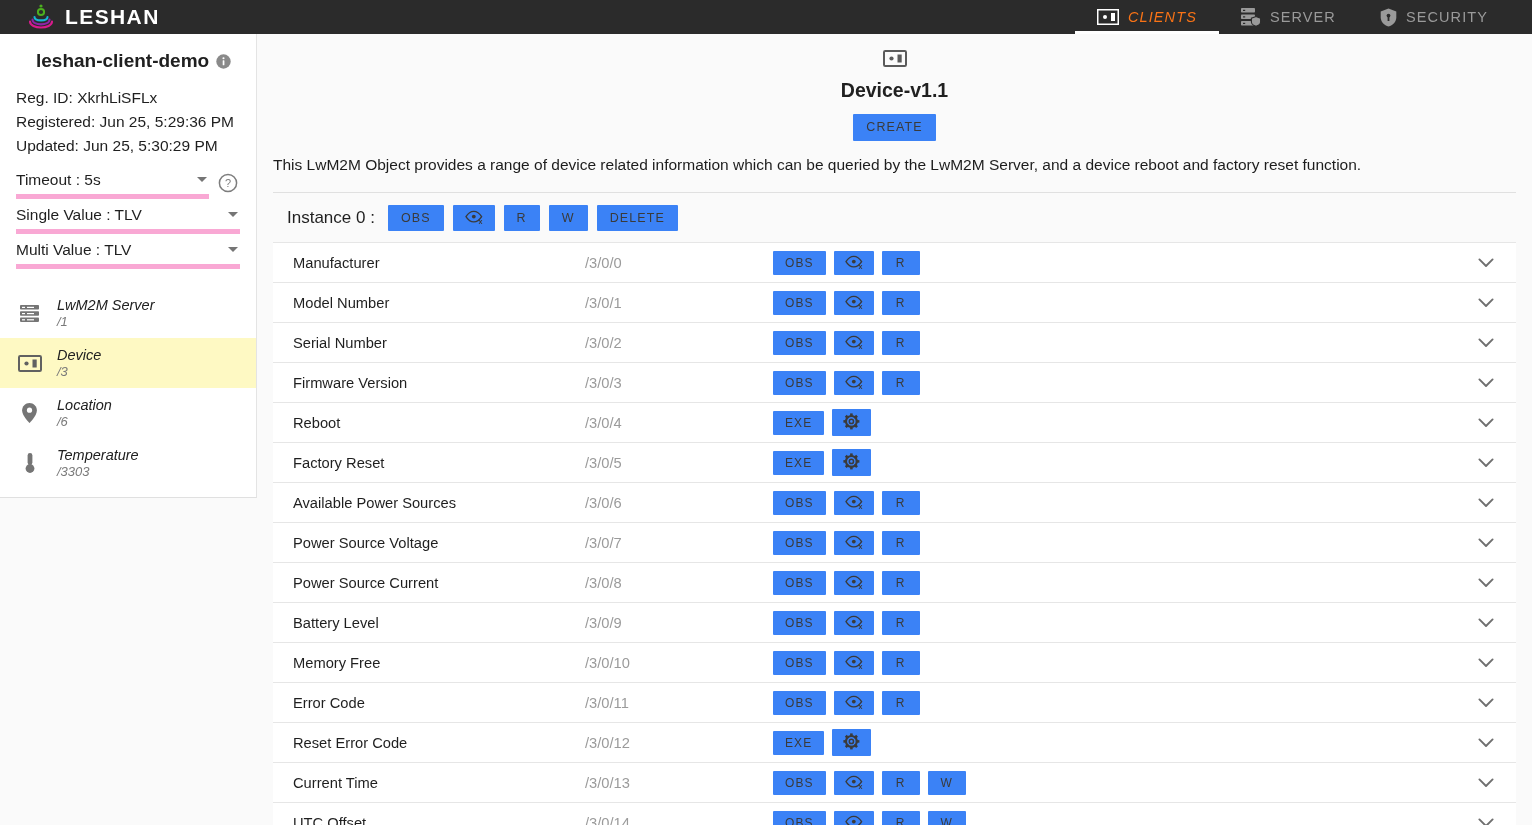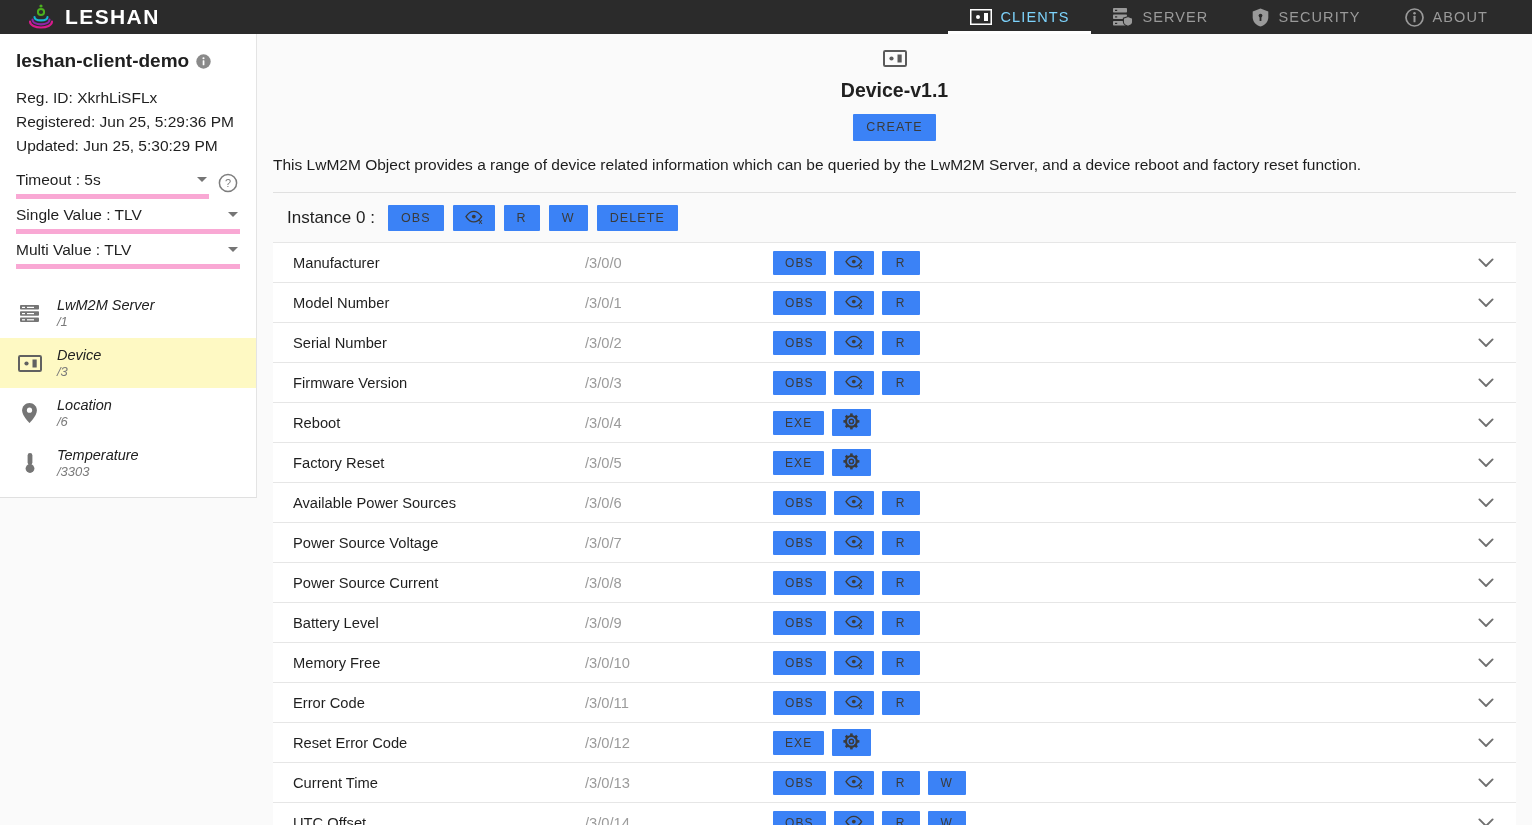--- a/index.html
+++ b/index.html
@@ -38,21 +38,21 @@
   .nav-item {
     display: flex; align-items: center; gap: 9px;
     padding: 0 22px;
     color: #9a9a9a;
     font-size: 14.5px;
     letter-spacing: 1.1px;
     cursor: pointer;
     position: relative;
   }
   .nav-item .nav-label { white-space: nowrap; }
-  .nav-item.active { color: #7dd3fc; }
+  .nav-item.active { color: #f97316; font-style: italic; }
   .nav-item.active::after {
     content: "";
     position: absolute;
     left: 0; right: 0; bottom: 0;
     height: 3px;
     background: #ffffff;
   }
   .nav-icon { display: flex; align-items: center; }
   .nav-icon svg { display: block; }
 
@@ -66,20 +66,21 @@
     background: #ffffff;
     height: 464px;
     border-right: 1px solid #e4e4e4;
     border-bottom: 1px solid #e0e0e0;
     padding-top: 0;
     position: relative;
   }
   .client-title-row {
     display: flex; align-items: center; gap: 7px;
     padding: 16px 16px 0 16px;
+    margin-left: 20px;
   }
   .client-title {
     font-size: 19px;
     font-weight: bold;
     color: #202020;
   }
   .info-icon { display: flex; align-items: center; }
 
   .client-meta {
     padding: 14px 16px 0 16px;
@@ -268,30 +269,20 @@
       <span class="nav-icon">
         <svg width="17" height="19" viewBox="0 0 17 19">
           <path d="M8.5 0.5 L16.3 3.6 L16.3 9.2 C16.3 14 12.8 17.2 8.5 18.5 C4.2 17.2 0.7 14 0.7 9.2 L0.7 3.6 Z" fill="#9a9a9a"></path>
           <circle cx="8.5" cy="7.6" r="1.9" fill="#2b2b2b"></circle>
           <rect x="7.6" y="8.8" width="1.8" height="4.2" fill="#2b2b2b"></rect>
         </svg>
       </span>
       <span class="nav-label">SECURITY</span>
     </div>
 
-    <div class="nav-item">
-      <span class="nav-icon">
-        <svg width="19" height="19" viewBox="0 0 19 19">
-          <circle cx="9.5" cy="9.5" r="8.5" fill="none" stroke="#9a9a9a" stroke-width="1.7"></circle>
-          <circle cx="9.5" cy="5.3" r="1.25" fill="#9a9a9a"></circle>
-          <rect x="8.5" y="7.7" width="2" height="6.6" rx="0.6" fill="#9a9a9a"></rect>
-        </svg>
-      </span>
-      <span class="nav-label">ABOUT</span>
-    </div>
   </div>
 </div>
 
 <div class="layout">
 
   <div class="sidebar">
     <div class="client-title-row">
       <span class="client-title">leshan-client-demo</span>
       <span class="info-icon">
         <svg width="15" height="15" viewBox="0 0 15 15">

